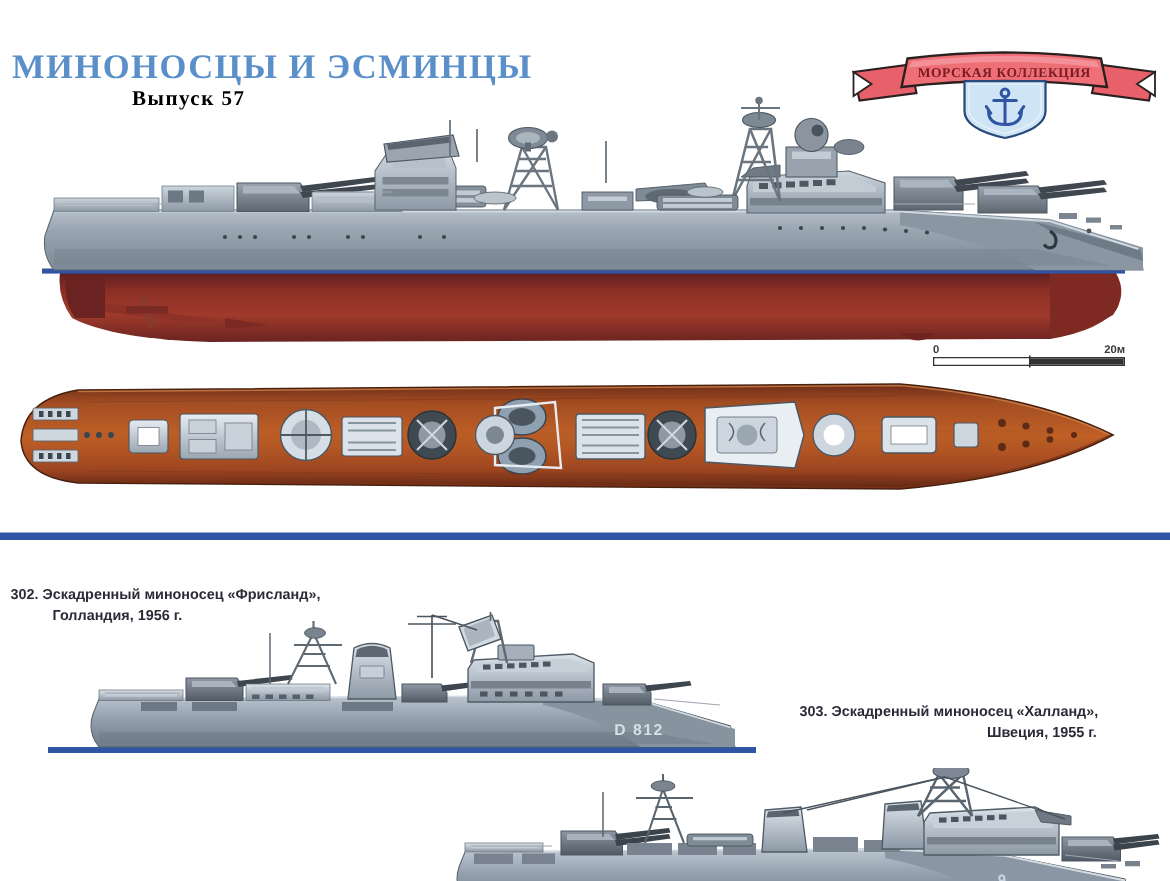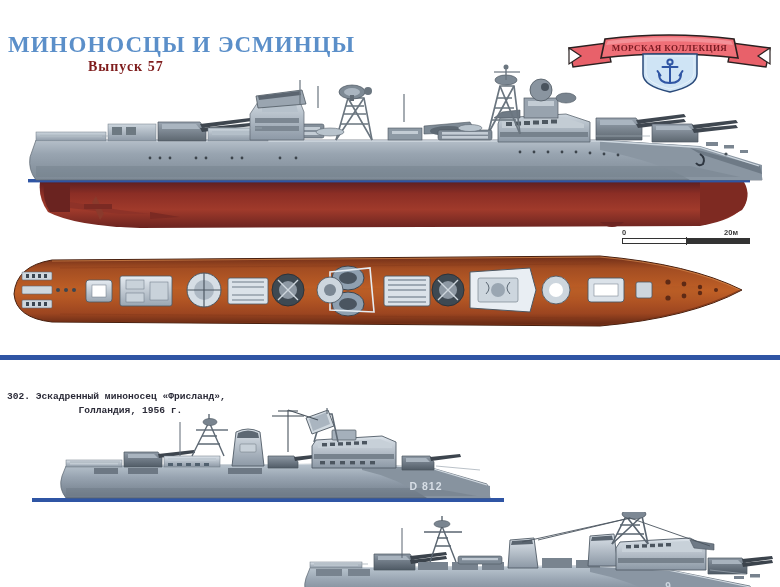--- a/index.html
+++ b/index.html
@@ -32,62 +32,62 @@
     white-space: nowrap;
   }
   .subtitle {
     position: absolute;
     left: 88px;
     top: 29px;
     font-family: "Liberation Serif", serif;
     font-weight: bold;
     font-size: 14px;
     letter-spacing: 1px;
-    color: #7f1d1d;
+    color: #000000;
     white-space: nowrap;
   }
 
   
   .emblem { position: absolute; left: 567px; top: 2px; width: 205px; height: 62px; text-align: center; }
 
   
   .caption {
     position: absolute;
     font-family: "Liberation Sans", sans-serif;
     font-size: 9.6px;
     font-weight: bold;
     color: #2b2b38;
     line-height: 13.5px;
     white-space: nowrap;
   }
   .caption .l2 { display: block; }
   .cap-301 { left: 7px; top: 62px; }
   .cap-301 .l2 { padding-left: 21px; }
-  .cap-302 { left: 7px; top: 360px; font-family: Liberation Mono, monospace; }
-  .cap-302 .l2 { padding-left: 28px; text-align: center; }
+  .cap-302 { left: 7px; top: 360px; }
+  .cap-302 .l2 { padding-left: 28px; }
   .cap-303 { left: 533px; top: 438px; text-align: right; }
   .cap-303 .l2 { padding-right: 1px; }
 
   
   .separator {
     position: absolute;
     left: 0px; top: 325px;
     width: 780px; height: 5px;
     background: #2f55a4;
   }
 
   
   .scalebar { position: absolute; }
   .scalebar .sb-labels {
     position: relative; height: 10px;
     font-family: "Liberation Sans", sans-serif;
     font-size: 7.5px; font-weight: bold; color: #3a3a3a;
   }
   .scalebar .sb-zero { position: absolute; left: 0px; top: 0; }
-  .scalebar .sb-max  { position: absolute; right: 12px; top: 0; }
+  .scalebar .sb-max  { position: absolute; right: 0px; top: 0; }
   .scalebar .sb-bar {
     position: relative; height: 6px;
     border: 1.2px solid #333; display: flex;
     box-sizing: border-box;
   }
   .scalebar .sb-bar .seg { flex: 1 1 50%; }
   .scalebar .sb-bar .seg.light { background: #ffffff; }
   .scalebar .sb-bar .seg.dark  { background: #333333; }
   .scalebar .sb-bar .tick {
     position: absolute; left: 50%; top: -2px; bottom: -2px;
@@ -620,20 +620,24 @@
         <line x1="404" y1="58" x2="448" y2="62"></line>
       </g>
       <g fill="#6d7884">
         <rect x="62" y="60" width="24" height="6"></rect>
         <rect x="96" y="60" width="30" height="6"></rect>
         <rect x="196" y="60" width="34" height="6"></rect>
       </g>
     </svg>
   </div>
 
+  <div class="caption cap-303">
+    <span>303.  Эскадренный миноносец «Халланд»,</span>
+    <span class="l2">Швеция, 1955 г.</span>
+  </div>
 
   <div class="ship" style="left:290px; top:482px;">
     <svg width="490" height="105" viewBox="0 0 490 105">
       <defs>
         <linearGradient id="g303hull" x1="0" y1="0" x2="0" y2="1">
           <stop offset="0%" stop-color="#bcc7d1"></stop>
           <stop offset="40%" stop-color="#9aa6b3"></stop>
           <stop offset="100%" stop-color="#707c89"></stop>
         </linearGradient>
         <linearGradient id="g303sup" x1="0" y1="0" x2="0" y2="1">

